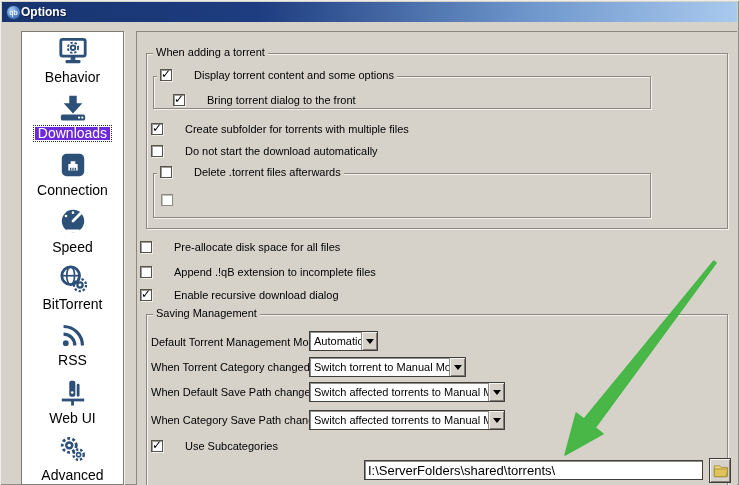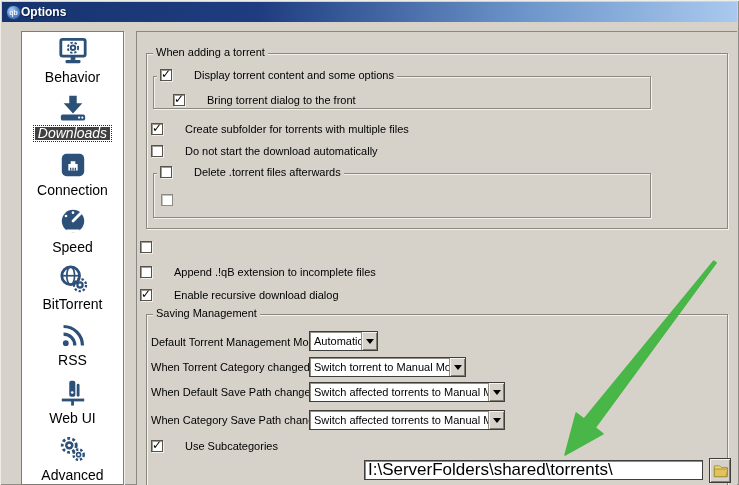--- a/index.html
+++ b/index.html
@@ -20,21 +20,21 @@
   .title-text { color:#fff; font-weight:bold; font-size:12px; margin-left:0;
     text-shadow:1px 1px 1px rgba(0,0,0,.45); }
 
   
   .sidebar { position:absolute; left:21px; top:31px; width:103px; height:454px;
     background:#fff; border:1px solid #7e7c74; box-shadow:1px 1px 0 #f2f0ea; padding-top:3px; }
   .side-item { height:57px; display:flex; flex-direction:column; align-items:center;
     justify-content:flex-start; padding-top:2px; cursor:default; }
   .side-item svg { display:block; }
   .side-label { margin-top:5px; font-size:14px; color:#000; padding:0 3px; line-height:13px; }
-  .side-label.selected { background:#404040; color:#fff; outline:1px dotted #2a2a2a; outline-offset:1px;font-style:italic; }
+  .side-label.selected { background:#6d28d9; color:#fff; outline:1px dotted #2a2a2a; outline-offset:1px; }
 
   
   .main { position:absolute; left:136px; top:31px; width:601px; height:454px;
     border-top:1px solid #8a887f; border-left:1px solid #8a887f; background:#D6D2CA; }
 
   .groupbox { position:absolute; border:1px solid #8b897f;
     box-shadow:1px 1px 0 #f4f2ec, inset 1px 1px 0 #f4f2ec;padding-left:36px; }
   .group-label { position:absolute; top:-8px; left:6px; background:#D6D2CA; padding:0 3px;
     line-height:13px; white-space:nowrap; }
 
@@ -53,21 +53,21 @@
     box-shadow:inset 1px 1px 0 #8f8d85; display:flex; align-items:center; overflow:hidden; }
   .combo-text { padding-left:4px; flex:1; white-space:nowrap; overflow:hidden; line-height:18px; }
   .combo-btn { width:16px; height:100%; background:#D6D2CA; flex:0 0 auto;
     border-left:1px solid #8f8d85; box-shadow:inset 1px 1px 0 #f4f2ec, inset -1px -1px 0 #7e7c74;
     display:flex; align-items:center; justify-content:center; }
   .combo-arrow { width:0; height:0; border-left:4px solid transparent;
     border-right:4px solid transparent; border-top:5px solid #000; }
 
   .textfield { position:absolute; background:#fff; border:1px solid #403e3a; height:20px;
     box-shadow:inset 1px 1px 0 #8f8d85; font-family:"Liberation Sans", sans-serif;
-    font-size:17px; padding:0 3px; color:#000; }
+    font-size:13px; padding:0 3px; color:#000; }
   .browse-btn { position:absolute; width:22px; height:25px; background:#D6D2CA;
     border:1px solid #403e3a; box-shadow:inset 1px 1px 0 #f4f2ec, inset -1px -1px 0 #7e7c74;
     display:flex; align-items:center; justify-content:center; }
 
   .arrow-overlay { position:absolute; left:0; top:0; width:739px; height:485px;
     pointer-events:none; z-index:50; }
 </style>
 </head>
 <body>
 
@@ -207,20 +207,21 @@
       <span class="cb"></span>
       <span class="cb-label">Delete .torrent files afterwards</span>
     </div>
 
     <div class="row disabled" style="left:24px; top:161px;">
       <span class="cb"></span>
     </div>
 
     <div class="row" style="left:3px; top:208px;">
       <span class="cb"></span>
+      <span class="cb-label">Pre-allocate disk space for all files</span>
     </div>
     <div class="row" style="left:3px; top:233px;">
       <span class="cb"></span>
       <span class="cb-label">Append .!qB extension to incomplete files</span>
     </div>
     <div class="row" style="left:3px; top:256px;">
       <span class="cb checked"></span>
       <span class="cb-label">Enable recursive download dialog</span>
     </div>
 

